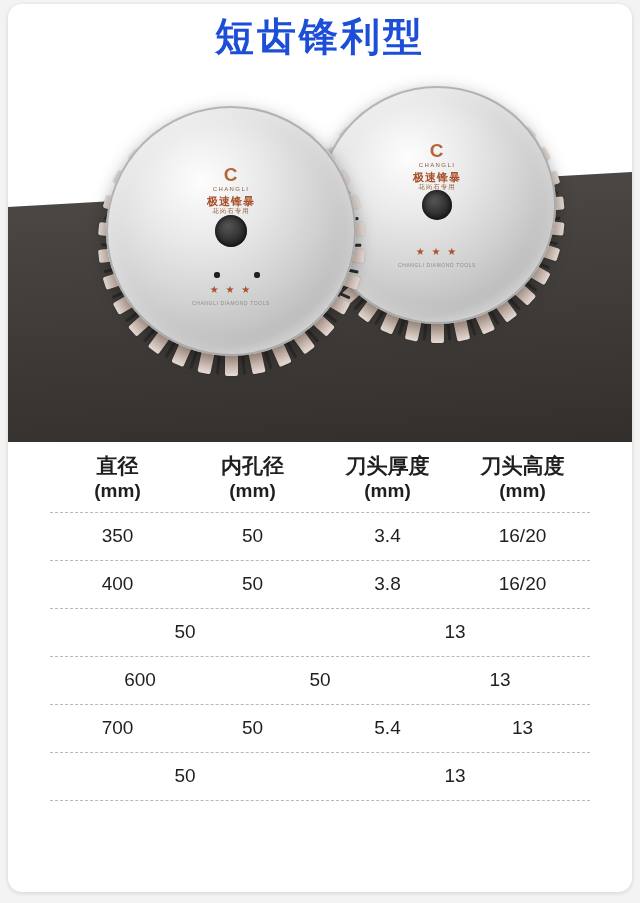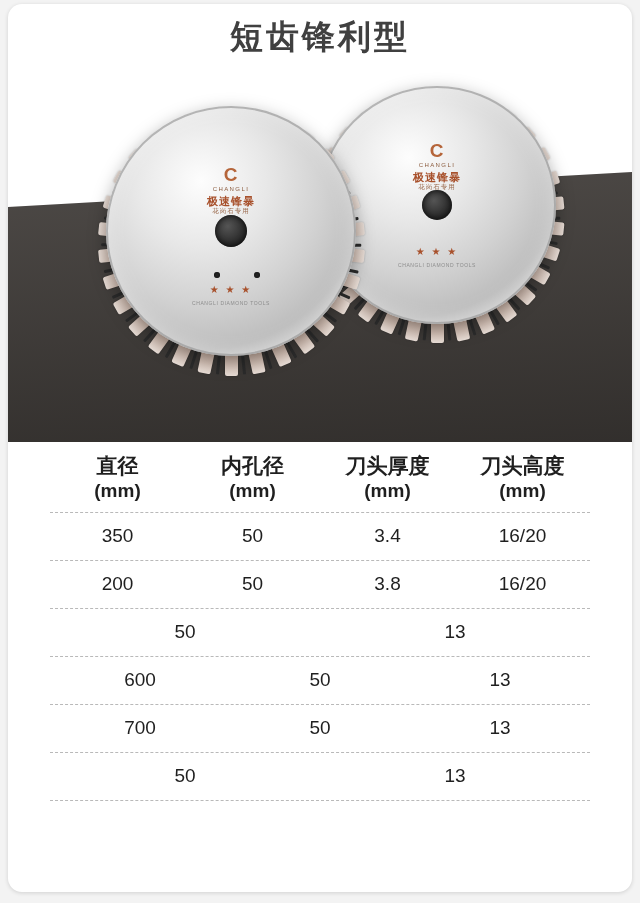--- a/index.html
+++ b/index.html
@@ -36,24 +36,24 @@
     position: absolute;
     left: 0;
     top: 0;
     width: 624px;
     height: 66px;
     display: flex;
     align-items: center;
     justify-content: center;
   }
   .title {
-    font-size: 33px;
+    font-size: 39px;
     font-weight: bold;
     letter-spacing: 3px;
-    color: #404040;
+    color: #1d4ed8;
   }
 
   
   .hero {
     position: absolute;
     left: 0;
     top: 66px;
     width: 624px;
     height: 372px;
     background: #ffffff;
@@ -467,37 +467,38 @@
         </div>
       </div>
 
       <div class="row body">
         <div class="cell">350</div>
         <div class="cell">50</div>
         <div class="cell">3.4</div>
         <div class="cell">16/20</div>
       </div>
       <div class="row body">
-        <div class="cell">200</div>
+        <div class="cell">400</div>
         <div class="cell">50</div>
         <div class="cell">3.8</div>
         <div class="cell">16/20</div>
       </div>
       <div class="row body">
         <div class="cell">50</div>
         <div class="cell">13</div>
       </div>
       <div class="row body">
         <div class="cell">600</div>
         <div class="cell">50</div>
         <div class="cell">13</div>
       </div>
       <div class="row body">
         <div class="cell">700</div>
         <div class="cell">50</div>
+        <div class="cell">5.4</div>
         <div class="cell">13</div>
       </div>
       <div class="row body last">
         <div class="cell">50</div>
         <div class="cell">13</div>
       </div>
     </div>
 
 
   </div>

